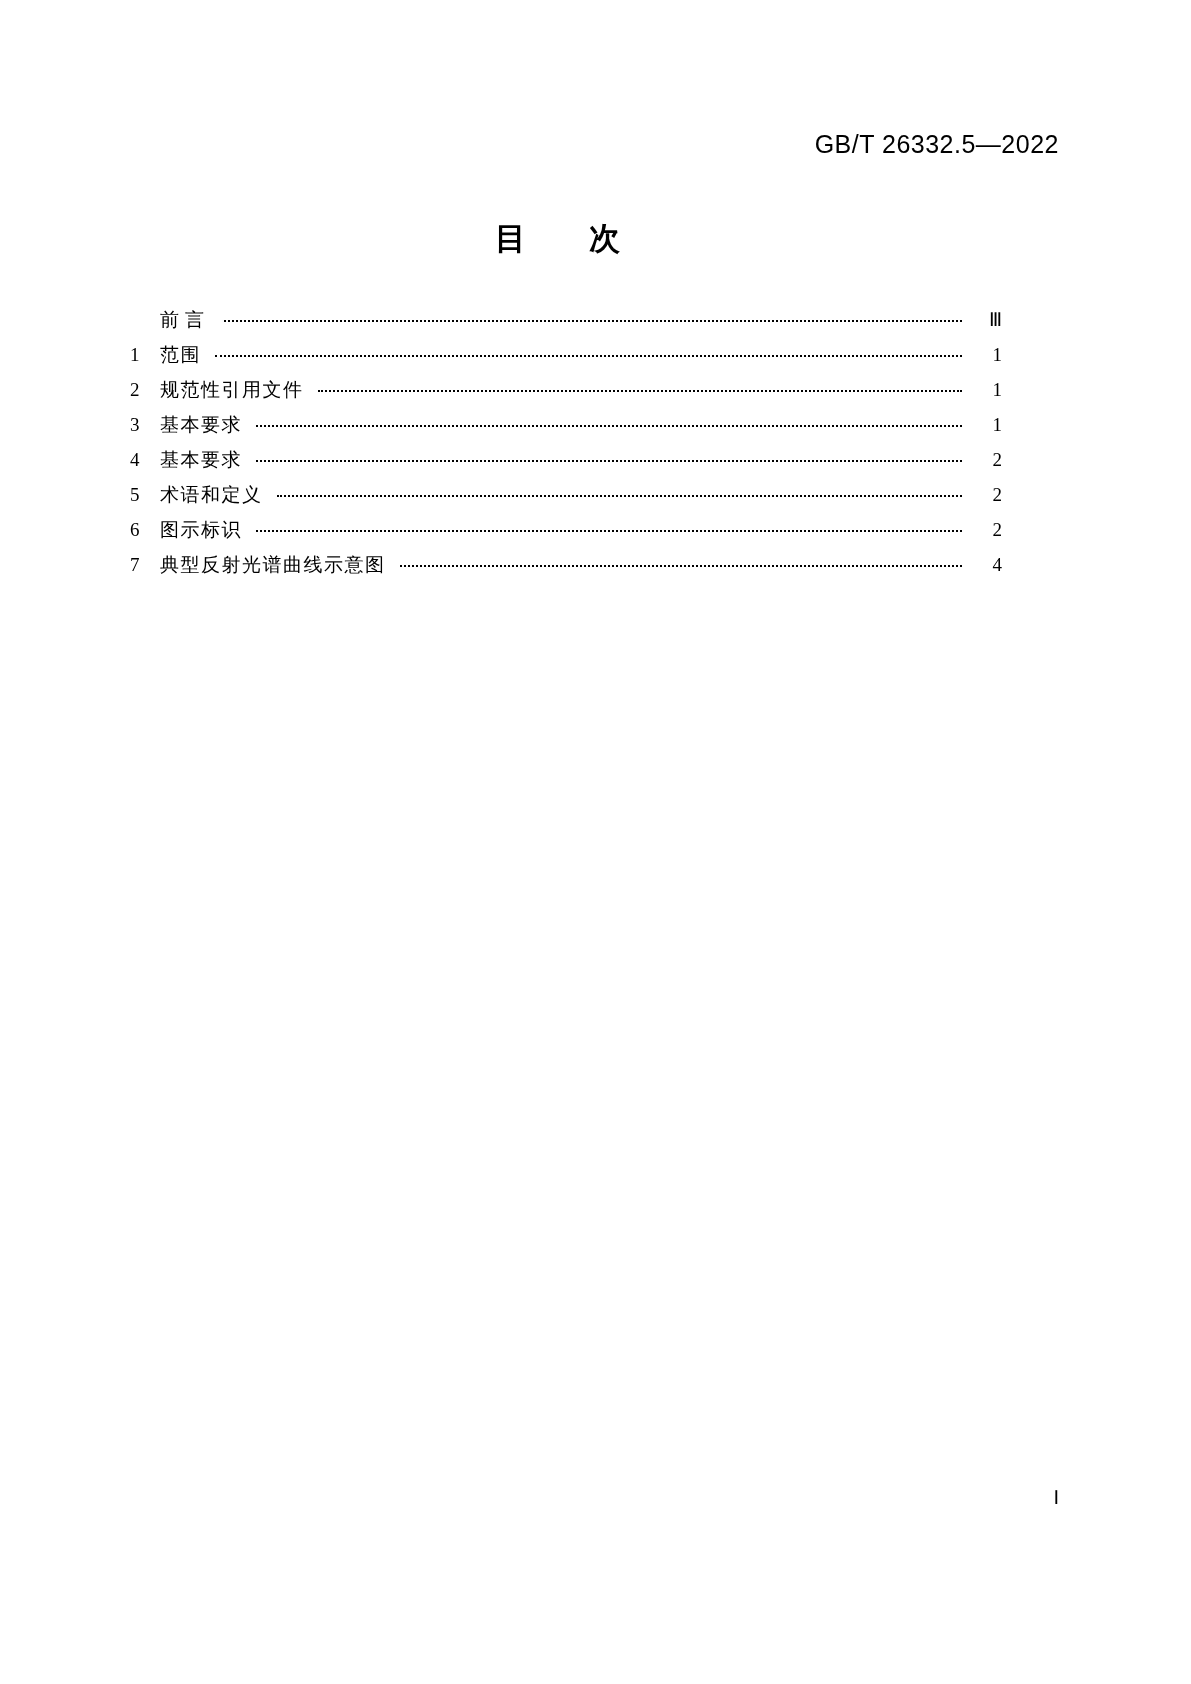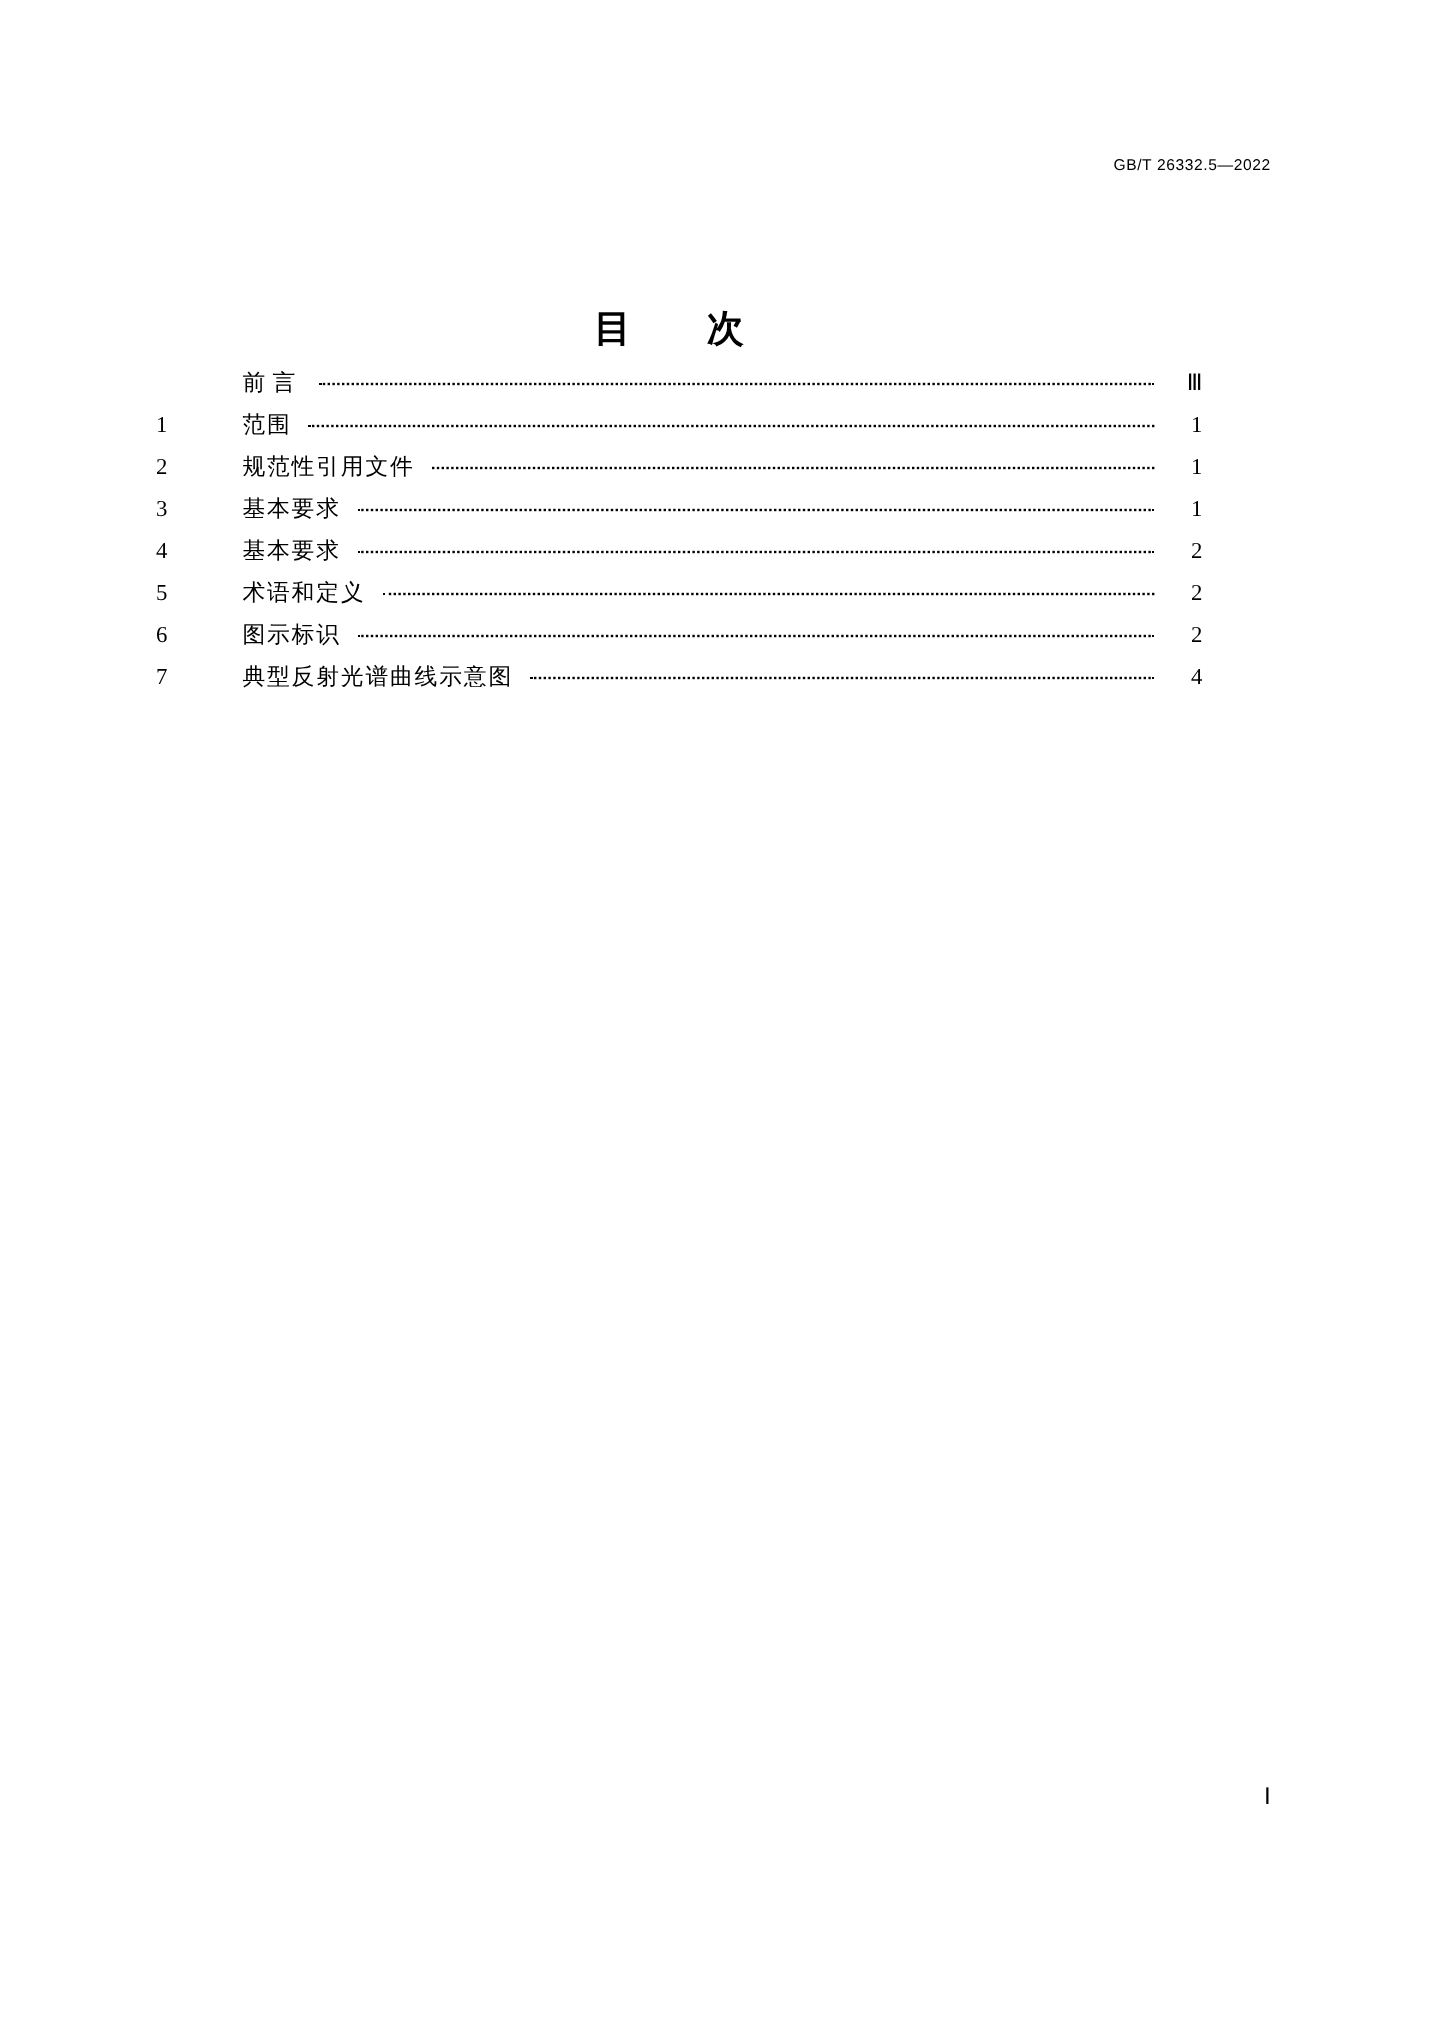--- a/index.html
+++ b/index.html
@@ -17,37 +17,36 @@
     height: 1684px;
     margin: 0 auto;
     background: #ffffff;
     overflow: hidden;
   }
   .std-header {
     position: absolute;
     top: 130px;
     right: 132px;
     font-family: "Liberation Sans", "DejaVu Sans", sans-serif;
-    font-size: 13px;
+    font-size: 25px;
     letter-spacing: 0.5px;
     color: #000;
     white-space: nowrap;
   }
   .toc-title {
     position: absolute;
     top: 218px;
     left: 0;
     width: 1115px;
     text-align: center;
     font-family: "DejaVu Sans", "Liberation Sans", sans-serif;
     font-weight: bold;
     font-size: 31px;
     letter-spacing: 26px;
     text-indent: 26px;
-    margin-top: 35px;
   }
   .toc {
     position: absolute;
     top: 310px;
     left: 130px;
     width: 872px;
   }
   .toc-row {
     display: flex;
     align-items: baseline;
@@ -61,21 +60,20 @@
     width: 30px;
     flex: 0 0 30px;
     font-family: "Liberation Serif", serif;
     font-size: 19px;
   }
   .toc-row .label {
     font-family: "DejaVu Sans", "Liberation Sans", sans-serif;
     font-size: 19px;
     letter-spacing: 1.5px;
     padding-right: 8px;
-    margin-left: 42px;
   }
   .toc-row.front .label {
     letter-spacing: 6px;
     padding-left: 0;
   }
   .toc-row .dots {
     flex: 1 1 auto;
     overflow: hidden;
     height: 1px;
     position: relative;

